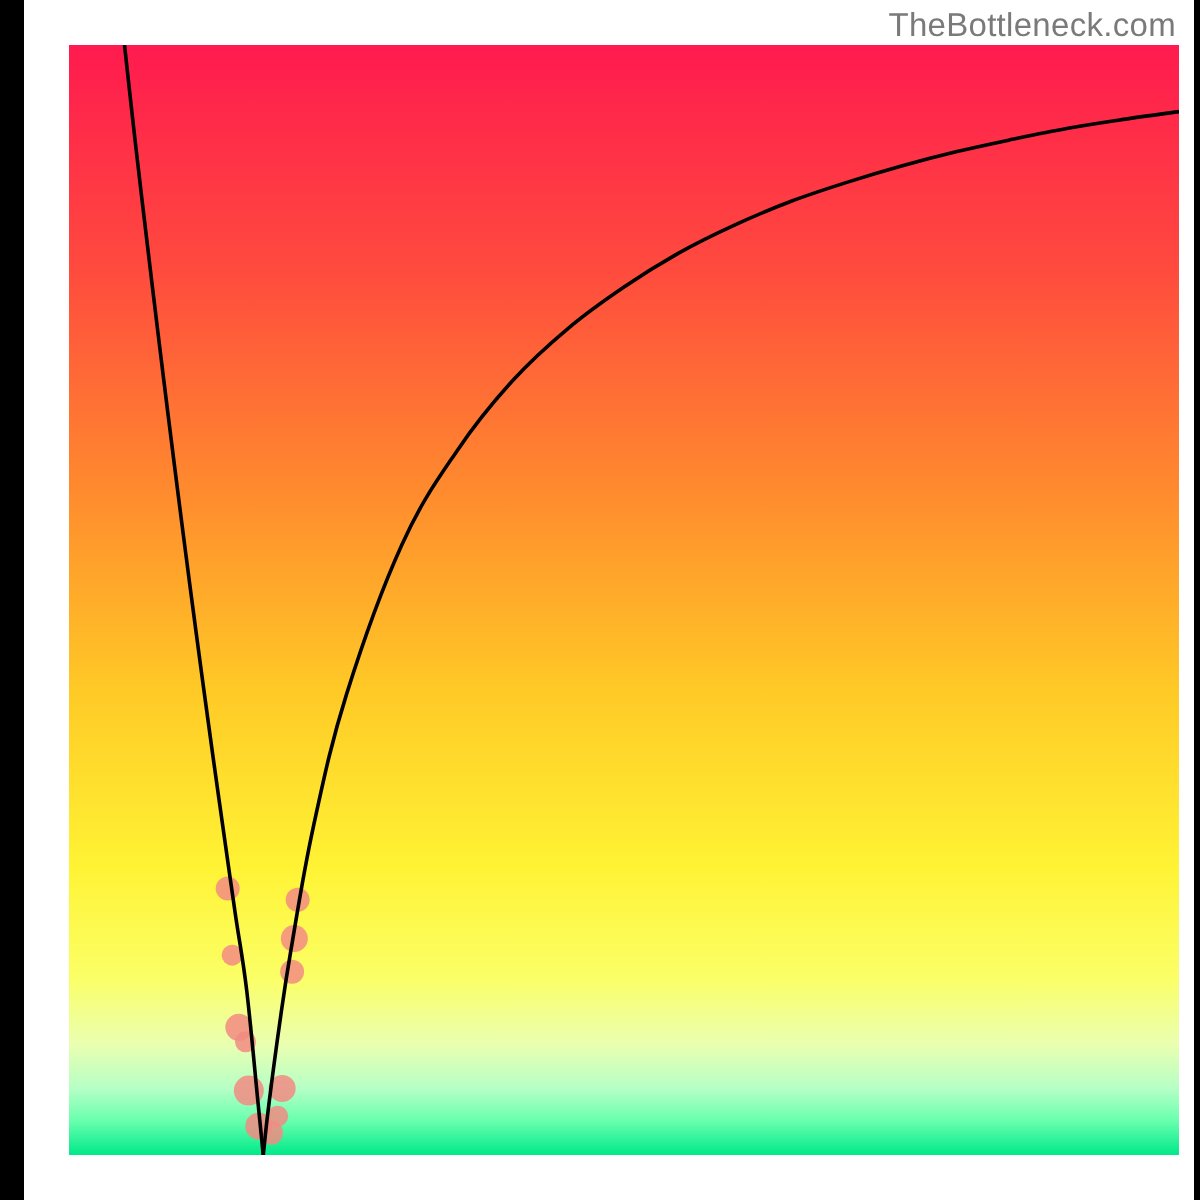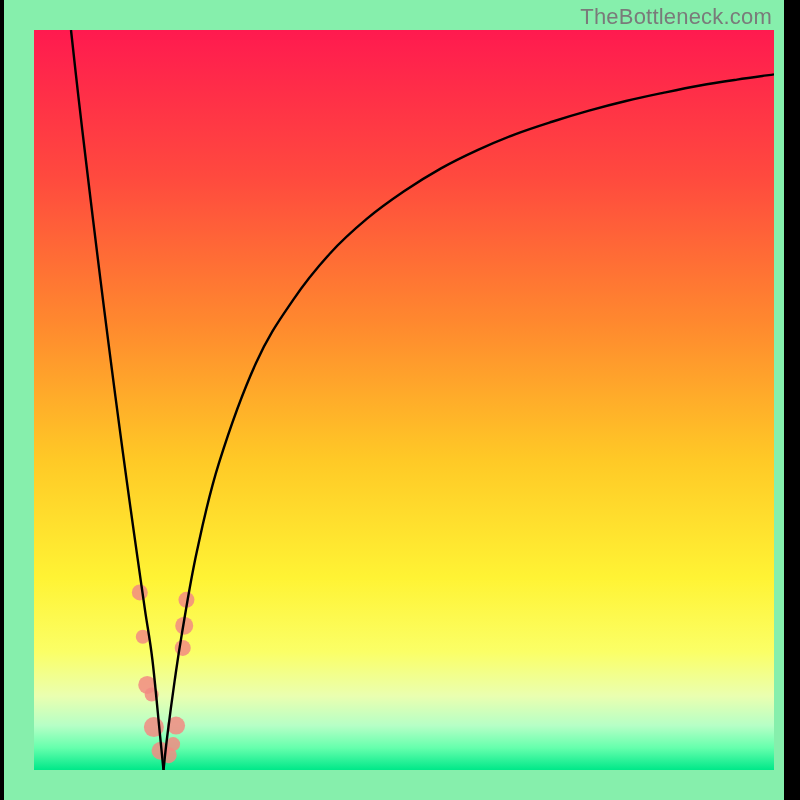--- a/index.html
+++ b/index.html
@@ -6,24 +6,24 @@
     margin: 0;
     padding: 0;
     width: 800px;
     height: 800px;
     background: #000;
     overflow: hidden;
   }
   .frame {
     position: absolute;
     top: 0;
-    left: 4px;
+    left: 16px;
     width: 780px;
     height: 800px;
-    background: #86efac;
+    background: #ffffff;
   }
   .plot-area {
     position: absolute;
     top: 30px;
     left: 30px;
     width: 740px;
     height: 740px;
     overflow: hidden;
   }
   .gradient {

